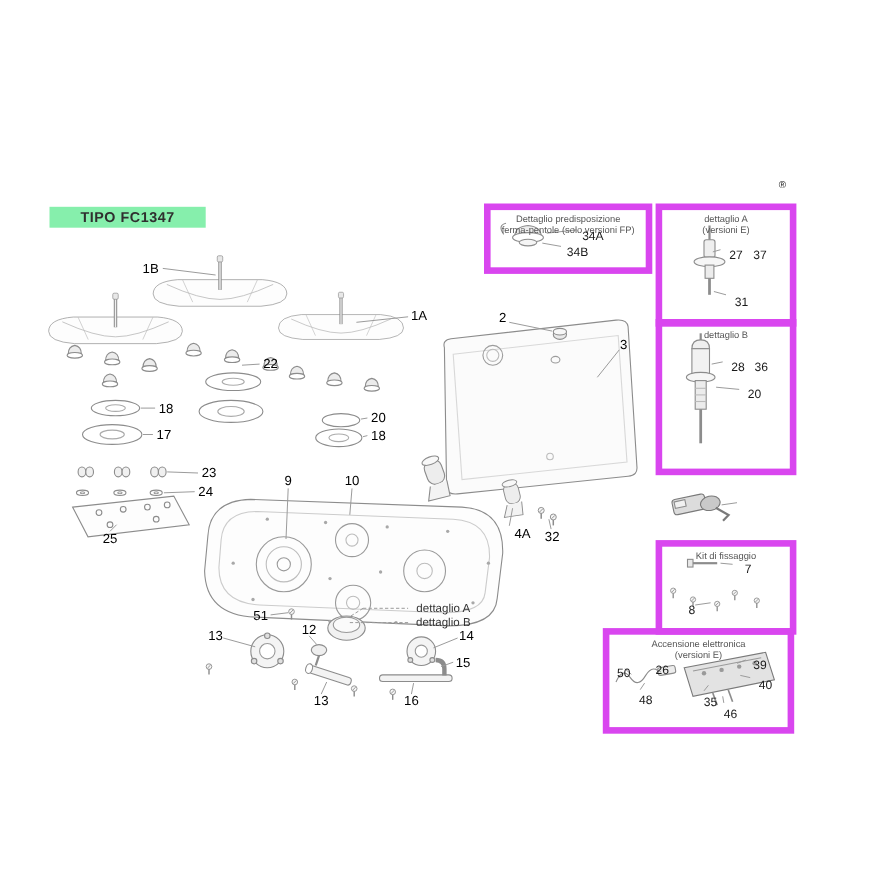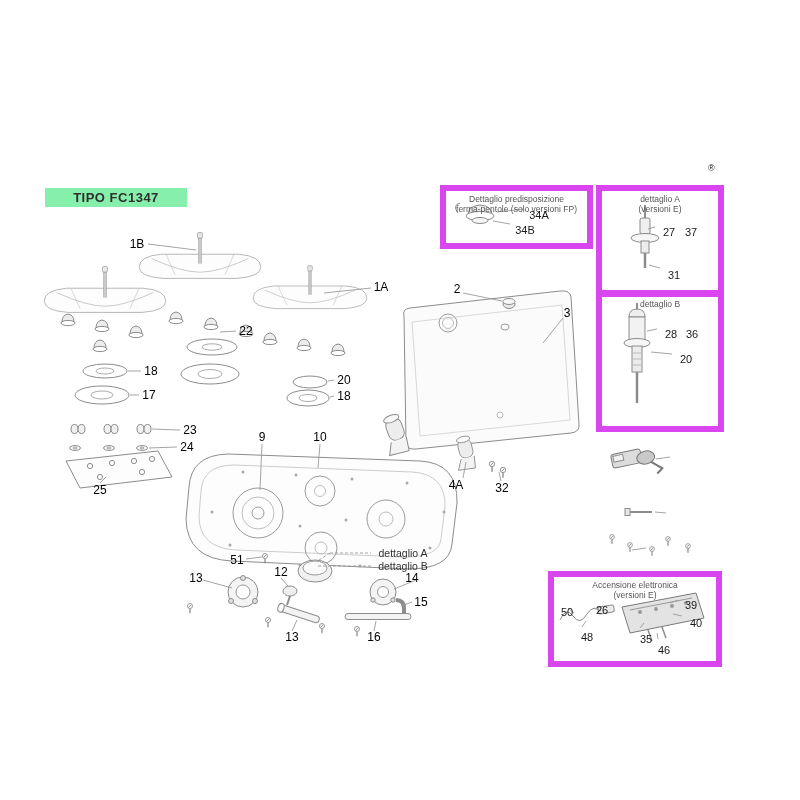--- a/index.html
+++ b/index.html
@@ -318,28 +318,28 @@
   <span class="callout" style="left:149px;top:395px">17</span>
   <span class="callout" style="left:344px;top:380px">20</span>
   <span class="callout" style="left:344px;top:396px">18</span>
   <span class="callout" style="left:190px;top:430px">23</span>
   <span class="callout" style="left:187px;top:447px">24</span>
   <span class="callout" style="left:100px;top:490px">25</span>
   <span class="callout" style="left:457px;top:289px">2</span>
   <span class="callout" style="left:567px;top:313px">3</span>
   <span class="callout" style="left:262px;top:437px">9</span>
   <span class="callout" style="left:320px;top:437px">10</span>
-  <span class="callout" style="left:456px;top:485px">4A</span>
+  <span class="callout" style="left:475px;top:485px">4A</span>
   <span class="callout" style="left:502px;top:488px">32</span>
   <span class="callout" style="left:237px;top:560px">51</span>
   <span class="callout small" style="left:403px;top:553px">dettaglio A</span>
   <span class="callout small" style="left:403px;top:566px">dettaglio B</span>
   <span class="callout" style="left:196px;top:578px">13</span>
   <span class="callout" style="left:281px;top:572px">12</span>
-  <span class="callout" style="left:412px;top:578px">14</span>
+  <span class="callout" style="left:424px;top:578px">14</span>
   <span class="callout" style="left:421px;top:602px">15</span>
   <span class="callout" style="left:292px;top:637px">13</span>
   <span class="callout" style="left:374px;top:637px">16</span>
 
   <div class="detail-box" style="left:440px;top:185px;width:141px;height:52px">
     <div class="box-title">Dettaglio predisposizione
 ferma-pentole (solo versioni FP)</div>
     <span class="box-part" style="left:93px;top:24px">34A</span>
     <span class="box-part" style="left:79px;top:39px">34B</span>
   </div>
@@ -353,20 +353,25 @@
   </div>
 
   <div class="detail-box" style="left:596px;top:290px;width:116px;height:130px">
     <div class="box-title">dettaglio B</div>
     <span class="box-part" style="left:69px;top:38px">28</span>
     <span class="box-part" style="left:90px;top:38px">36</span>
     <span class="box-part" style="left:84px;top:63px">20</span>
   </div>
 
 
+  <div class="detail-box" style="left:596px;top:491px;width:116px;height:74px">
+    <div class="box-title">Kit di fissaggio</div>
+    <span class="box-part" style="left:78px;top:21px">7</span>
+    <span class="box-part" style="left:27px;top:58px">8</span>
+  </div>
 
   <div class="detail-box" style="left:548px;top:571px;width:162px;height:84px">
     <div class="box-title">Accensione elettronica
 (versioni E)</div>
     <span class="box-part" style="left:13px;top:35px">50</span>
     <span class="box-part" style="left:48px;top:33px">26</span>
     <span class="box-part" style="left:33px;top:60px">48</span>
     <span class="box-part" style="left:92px;top:62px">35</span>
     <span class="box-part" style="left:137px;top:28px">39</span>
     <span class="box-part" style="left:142px;top:46px">40</span>

